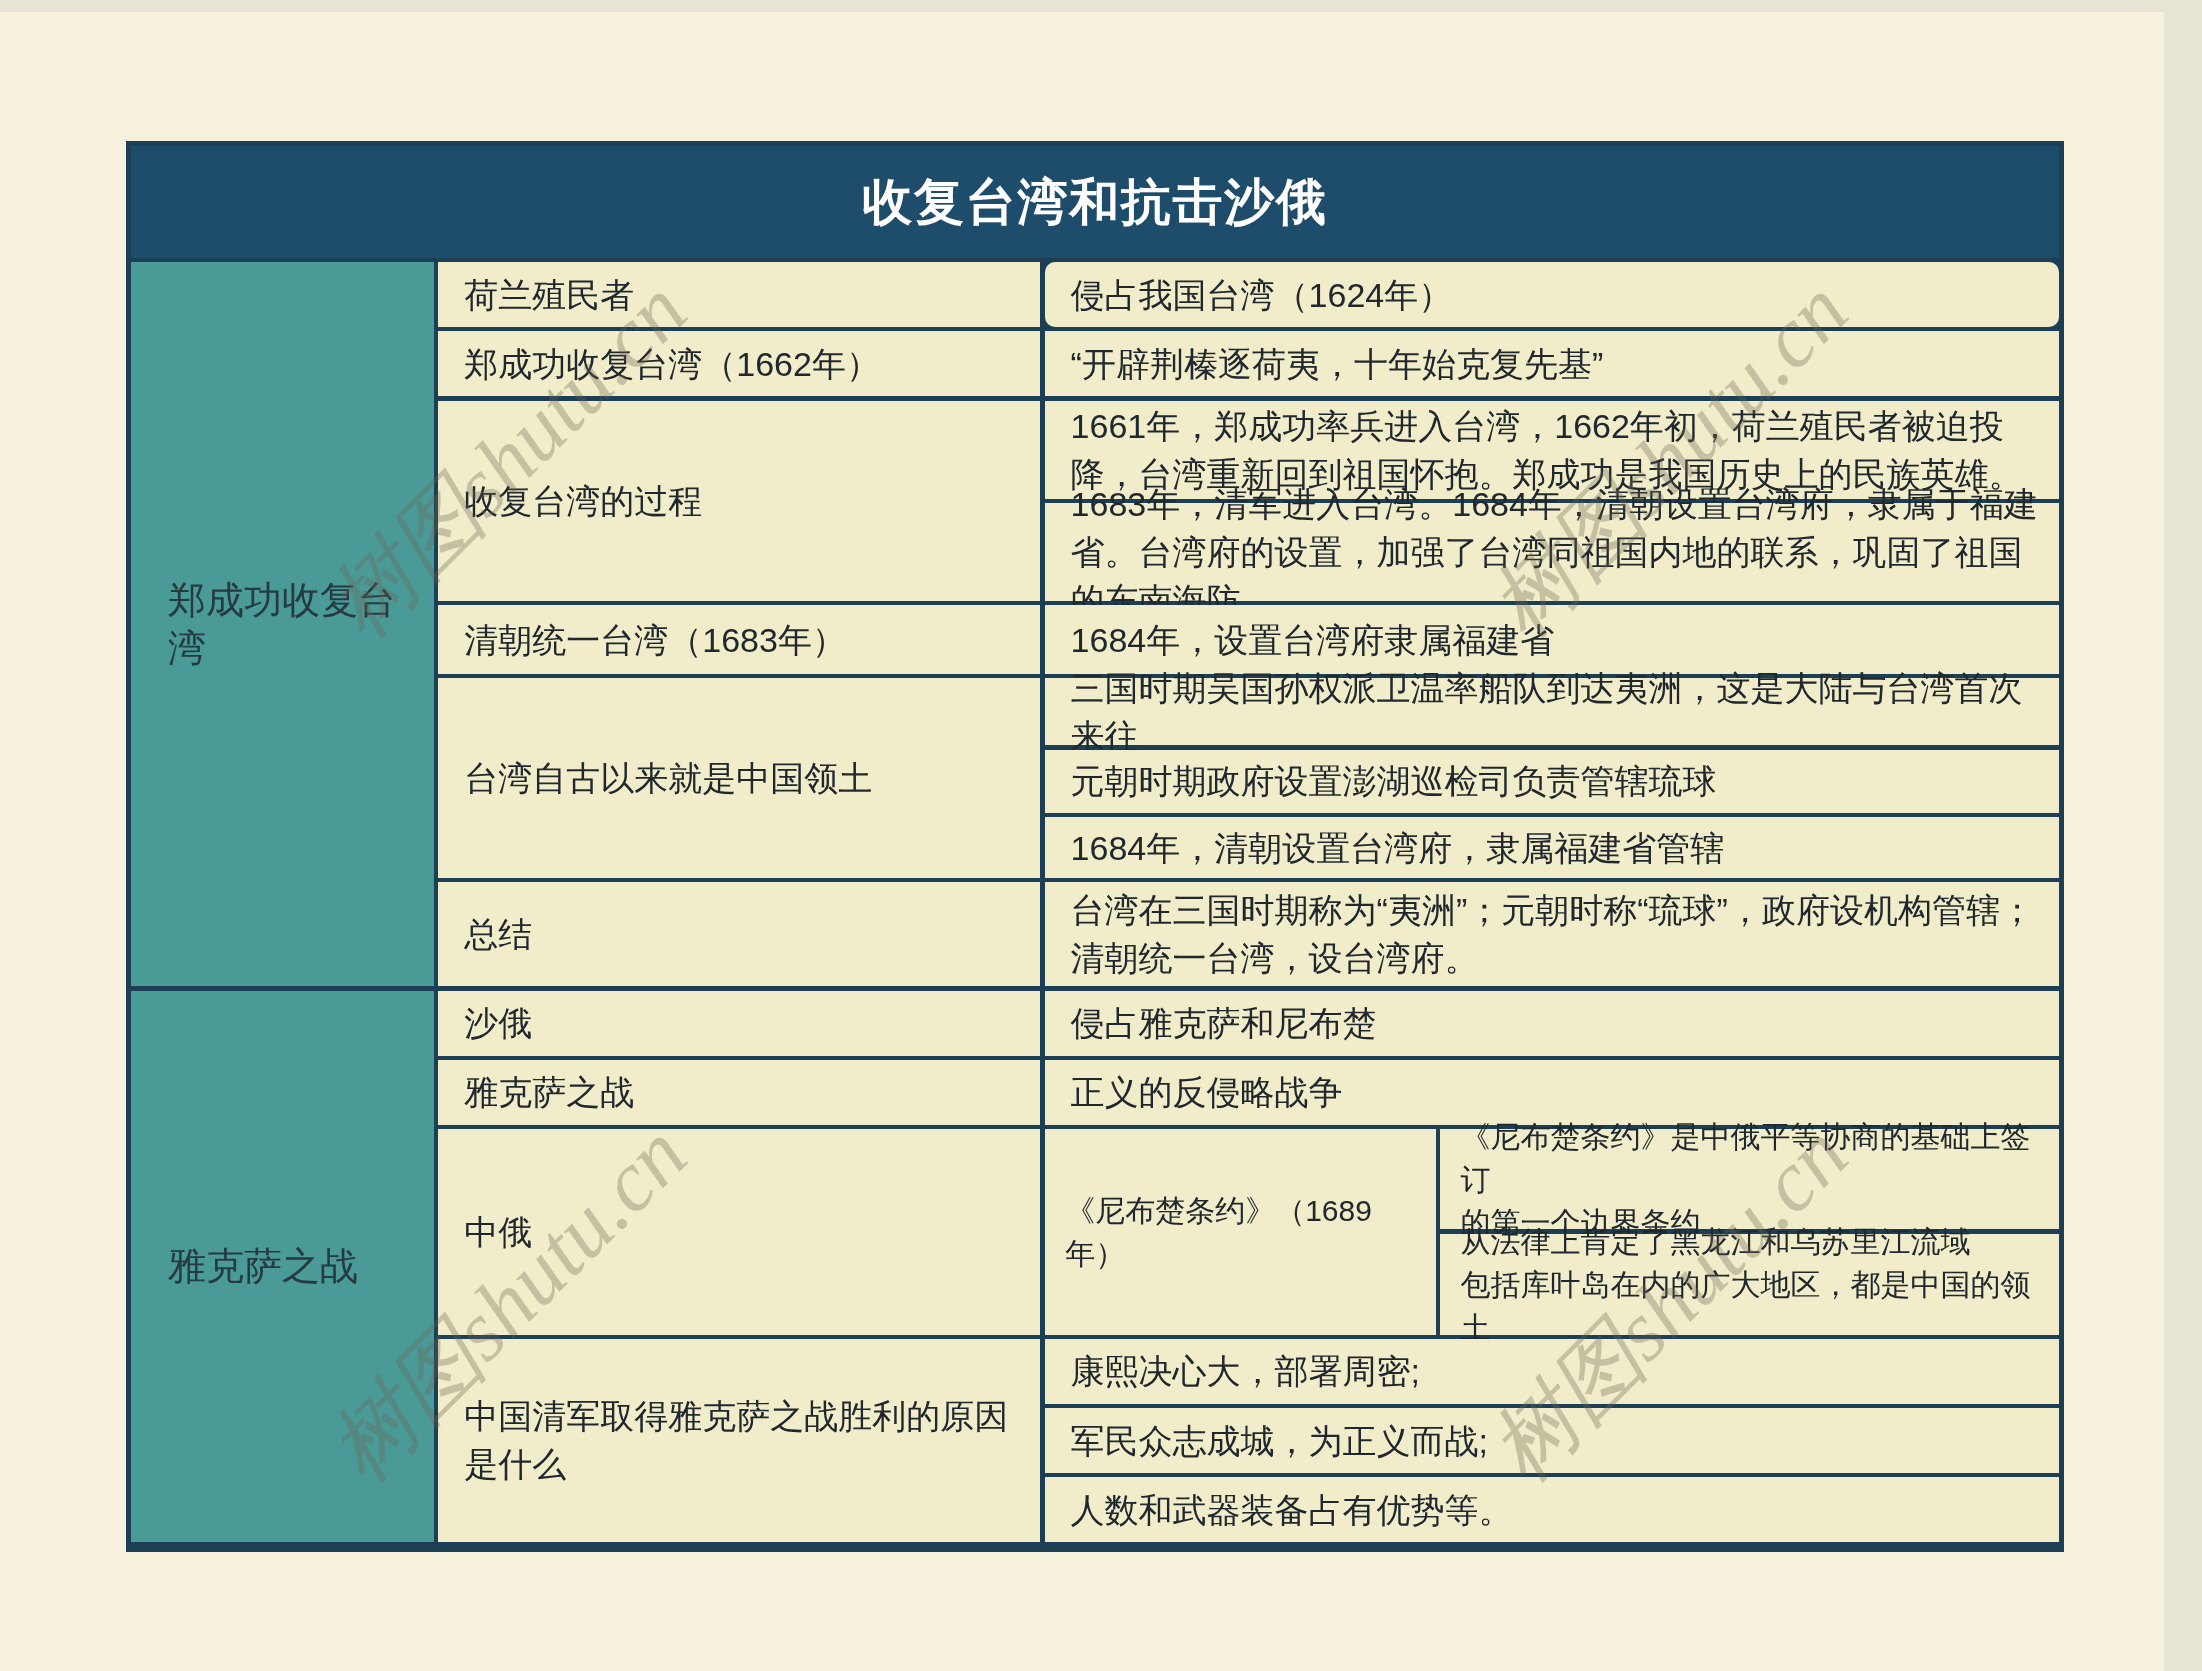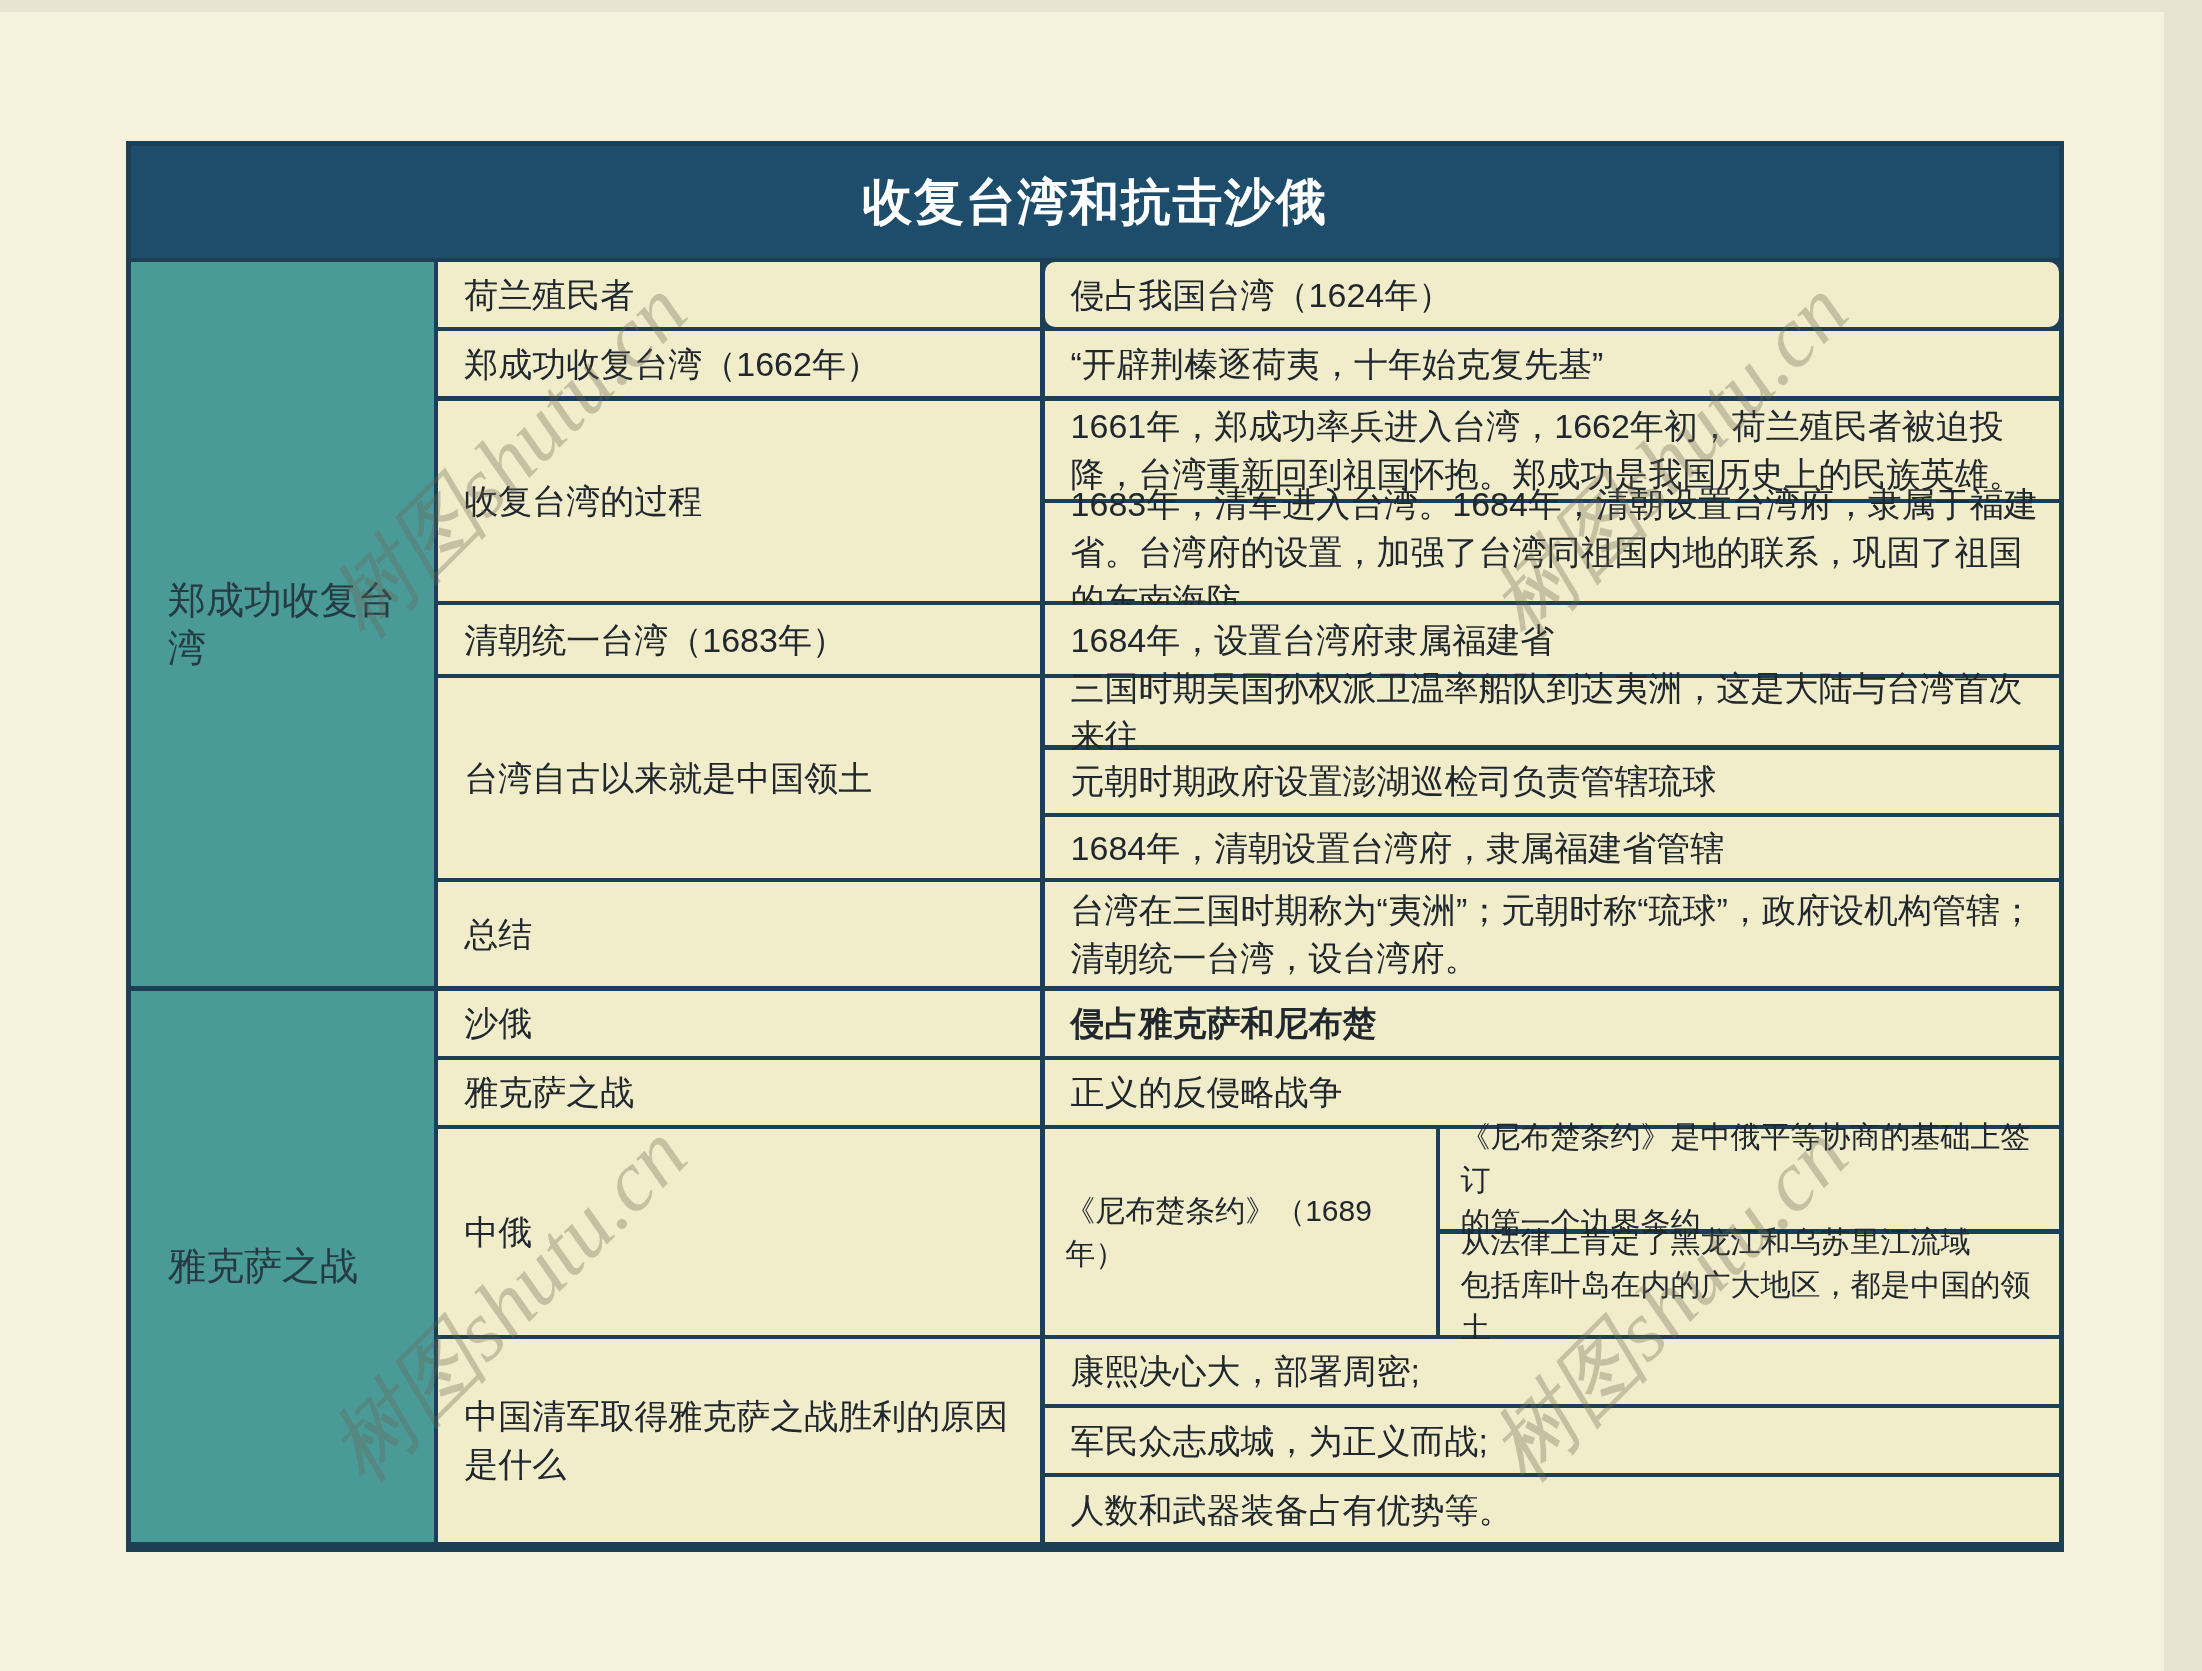--- a/index.html
+++ b/index.html
@@ -75,21 +75,21 @@
   .m141516{grid-column:2;grid-row:14/17;}
   .r1{grid-column:3/5;grid-row:1;border-radius:10px;}
   .r2{grid-column:3/5;grid-row:2;}
   .r3{grid-column:3/5;grid-row:3;}
   .r4{grid-column:3/5;grid-row:4;}
   .r5{grid-column:3/5;grid-row:5;}
   .r6{grid-column:3/5;grid-row:6;}
   .r7{grid-column:3/5;grid-row:7;}
   .r8{grid-column:3/5;grid-row:8;}
   .r9{grid-column:3/5;grid-row:9;}
-  .r10{grid-column:3/5;grid-row:10;font-weight:bold;}
+  .r10{grid-column:3/5;grid-row:10;}
   .r11{grid-column:3/5;grid-row:11;}
   .treaty{grid-column:3;grid-row:12/14;}
   .sub1{grid-column:4;grid-row:12;}
   .sub2{grid-column:4;grid-row:13;}
   .r14{grid-column:3/5;grid-row:14;}
   .r15{grid-column:3/5;grid-row:15;}
   .r16{grid-column:3/5;grid-row:16;}
   
   .wm{
     position:absolute;

